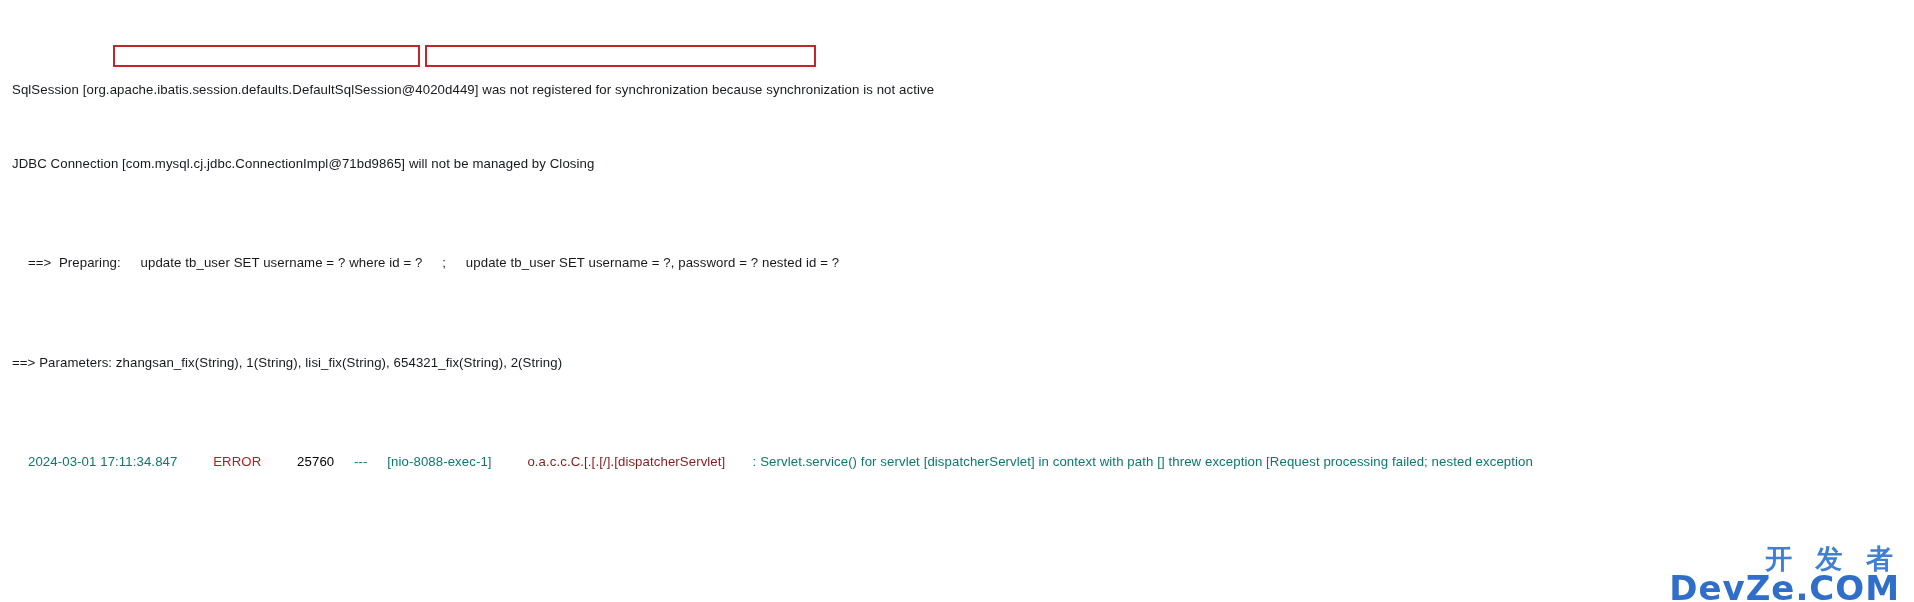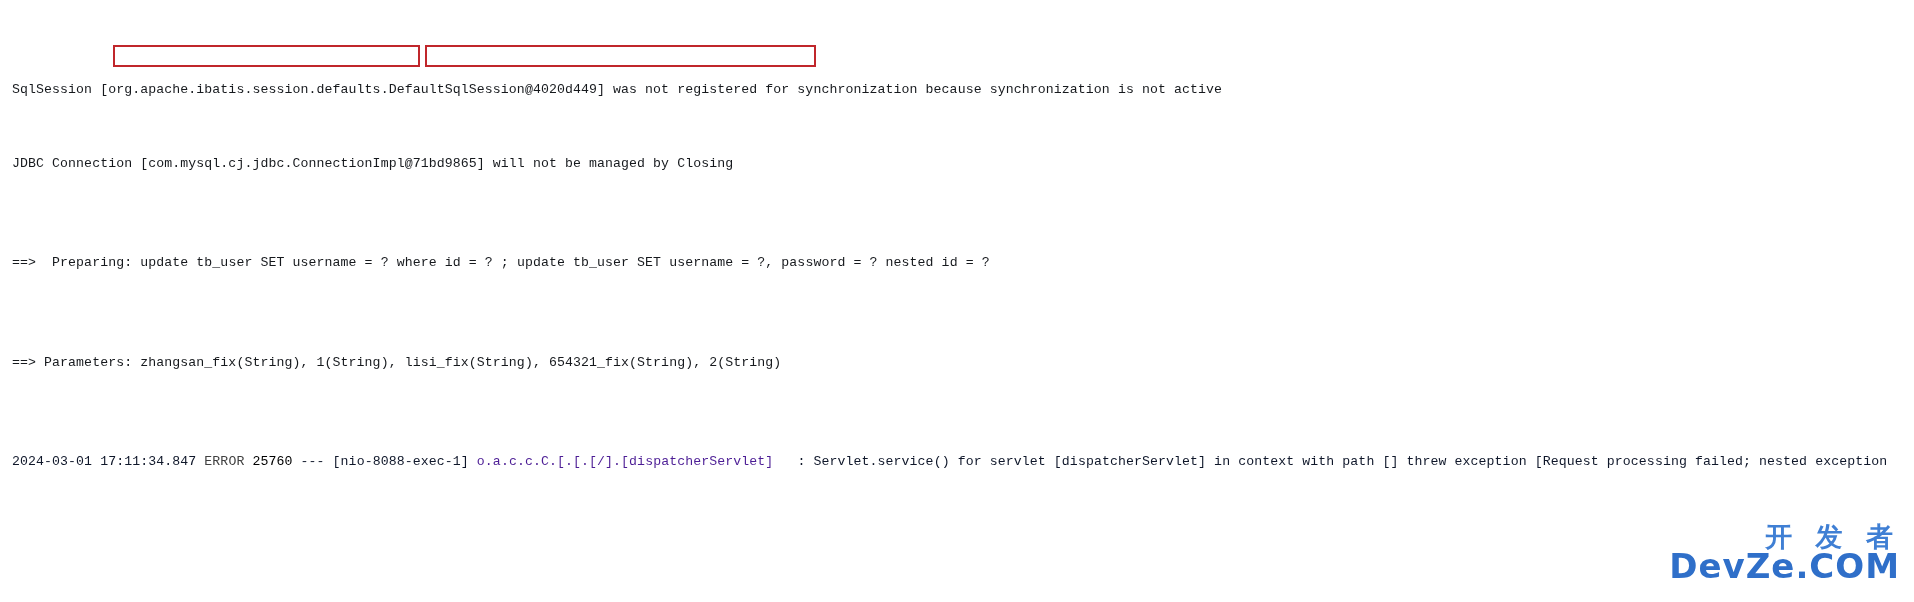--- a/index.html
+++ b/index.html
@@ -17,58 +17,58 @@
   }
 
   #console {
     position: absolute;
     left: 0;
     top: 0;
     width: 1914px;
     height: 602px;
     background: #ffffff;
     color: #16191d;
-    font-family: Liberation Mono, monospace;
+    font-family: Liberation Sans, sans-serif;
     font-size: 13.2px;
     line-height: 24.85px;
     padding: 3px 0 0 12px;
     box-sizing: border-box;
     white-space: pre;
     letter-spacing: 0.1px;
   }
 
   .log-line {
     height: 24.85px;
     white-space: pre;
     display: block;
   }
 
-  .tok { white-space: pre; }
+  .tok { white-space: pre; margin-left: 16px; }
 
-  .lvl-error   { color: #404040; }
+  .lvl-error   { color: #b91c1c; }
   .pid         { color: #000000; }
-  .logger      { color: #4c1d95; }
-  .dim         { color: #0f172a; }
+  .logger      { color: #7f1d1d; }
+  .dim         { color: #0f766e; }
 
   
   .hl-box {
     position: absolute;
     border: 2px solid #c0262b;
     box-sizing: border-box;
     pointer-events: none;
     background: transparent;
   }
   #hl-sql-1 { left: 113px;  top: 45px; width: 307px; height: 22px; }
   #hl-sql-2 { left: 425px;  top: 45px; width: 391px; height: 22px; }
 
   
   #watermark {
     position: absolute;
     right: 14px;
-    bottom: 22px;
+    bottom: 0;
     text-align: right;
     pointer-events: none;
     user-select: none;
   }
   #watermark .wm-cn {
     display: block;
     font-family: "DejaVu Sans", "Liberation Sans", sans-serif;
     font-size: 27px;
     font-weight: 700;
     color: #3f7fd4;

